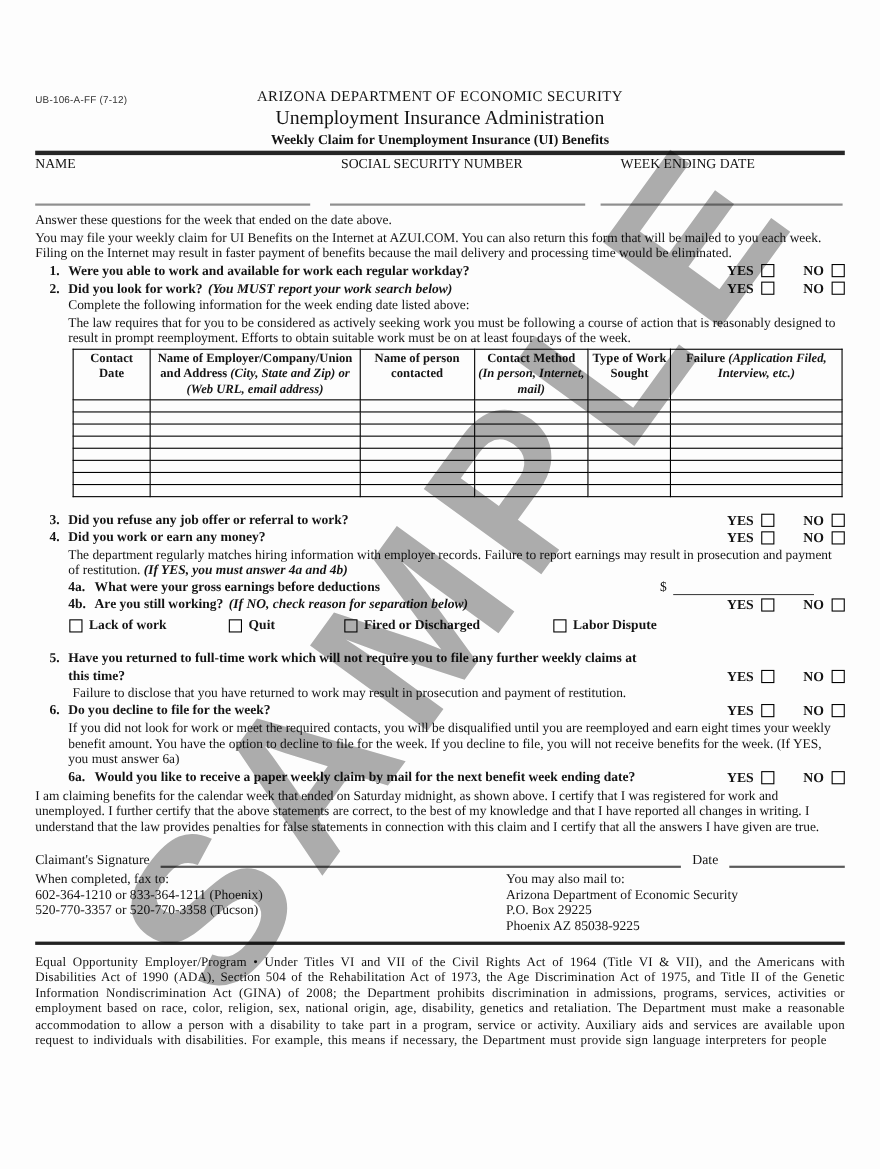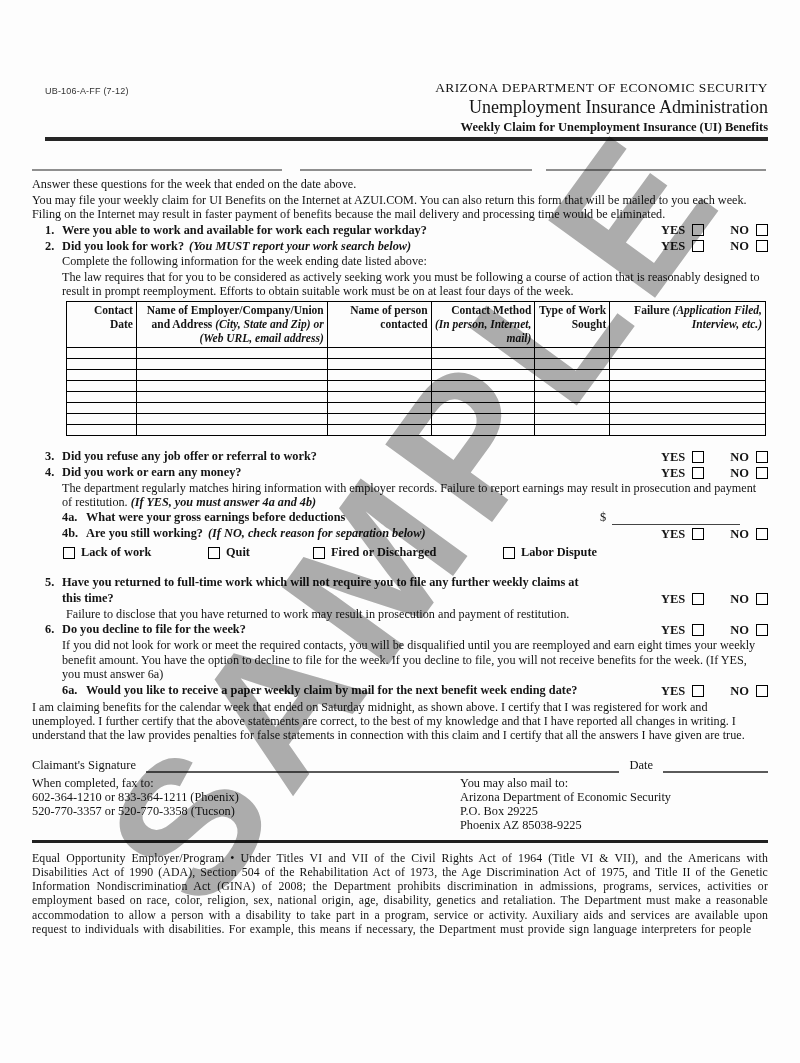--- a/index.html
+++ b/index.html
@@ -7,21 +7,21 @@
   body {
     background:#fdfdfd;
     font-family:"Liberation Serif", serif;
     color:#141414;
     position:relative;
     overflow:hidden;
   }
   .page { position:absolute; left:32px; top:80px; width:736px; }
 
   
-  .form-head { position:relative; text-align:right;margin-left:13px; }
+  .form-head { position:relative; text-align:center; }
   .form-number { position:absolute; left:0; top:6px; font-family:"Liberation Sans",sans-serif; font-size:9px; color:#333; letter-spacing:.2px; }
   .agency { font-size:13.5px; letter-spacing:.4px; }
   .division { font-size:18px; margin-top:1px; }
   .form-title { font-size:12.5px; font-weight:bold; margin-top:2px; }
   .rule-thick { height:4px; background:#262626; margin-top:2px; }
   .rule-thick2 { height:3px; background:#222; margin-top:6px; }
 
   
   .id-row { display:flex; font-size:12.5px; margin-top:1px; }
   .id-row .f1 { width:278px; }
@@ -48,21 +48,21 @@
   .yn-label { font-weight:bold; font-size:12.5px; }
   .box { width:12px; height:12px; border:1.6px solid #000; background:#fff; display:inline-block; margin-left:7px; flex:none; }
   .yesno .no-label { margin-left:26px; }
 
   .money { margin-left:auto; margin-right:28px; display:flex; align-items:flex-end; width:140px; flex:none; font-size:12.3px; }
   .money .mline { flex:1; border-bottom:1.6px solid #444; height:13px; margin-left:6px; }
 
   
   table.search { border-collapse:collapse; margin-left:34px; width:700px; margin-top:2px; }
   table.search th, table.search td { border:1px solid #000; }
-  table.search th { font-size:11.5px; font-weight:bold; text-align:right; vertical-align:top; padding:1px 3px 2px 3px; line-height:1.22; }
+  table.search th { font-size:11.5px; font-weight:bold; text-align:center; vertical-align:top; padding:1px 3px 2px 3px; line-height:1.22; }
   table.search th i { font-style:italic; }
   table.search td { height:11px; padding:0; }
   .c1{width:70px;} .c2{width:191px;} .c3{width:104px;} .c4{width:104px;} .c5{width:75px;} .c6{width:156px;}
 
   
   .options-row { display:flex; align-items:center; padding-left:31px; margin-top:4px; font-size:12.3px; }
   .opt { display:flex; align-items:center; }
   .opt .box { margin-left:0; margin-right:6px; }
   .opt .olabel { font-weight:bold; }
   .o1{width:145px;} .o2{width:105px;} .o3{width:190px;}
@@ -95,20 +95,25 @@
 <div class="page">
 
   <div class="form-head">
     <div class="form-number">UB-106-A-FF (7-12)</div>
     <div class="agency">ARIZONA DEPARTMENT OF ECONOMIC SECURITY</div>
     <div class="division">Unemployment Insurance Administration</div>
     <div class="form-title">Weekly Claim for Unemployment Insurance (UI) Benefits</div>
     <div class="rule-thick"></div>
   </div>
 
+  <div class="id-row">
+    <span class="f1">NAME</span>
+    <span class="f2">SOCIAL SECURITY NUMBER</span>
+    <span class="f3">WEEK ENDING DATE</span>
+  </div>
   <div class="fill-row">
     <div class="fill-line fl1"></div>
     <div class="fill-line fl2"></div>
     <div class="fill-line fl3"></div>
   </div>
 
   <p class="body-text">Answer these questions for the week that ended on the date above.</p>
   <p class="body-text">You may file your weekly claim for UI Benefits on the Internet at AZUI.COM. You can also return this form that will be mailed to you each week. Filing on the Internet may result in faster payment of benefits because the mail delivery and processing time would be eliminated.</p>
 
   <div class="q-row">

